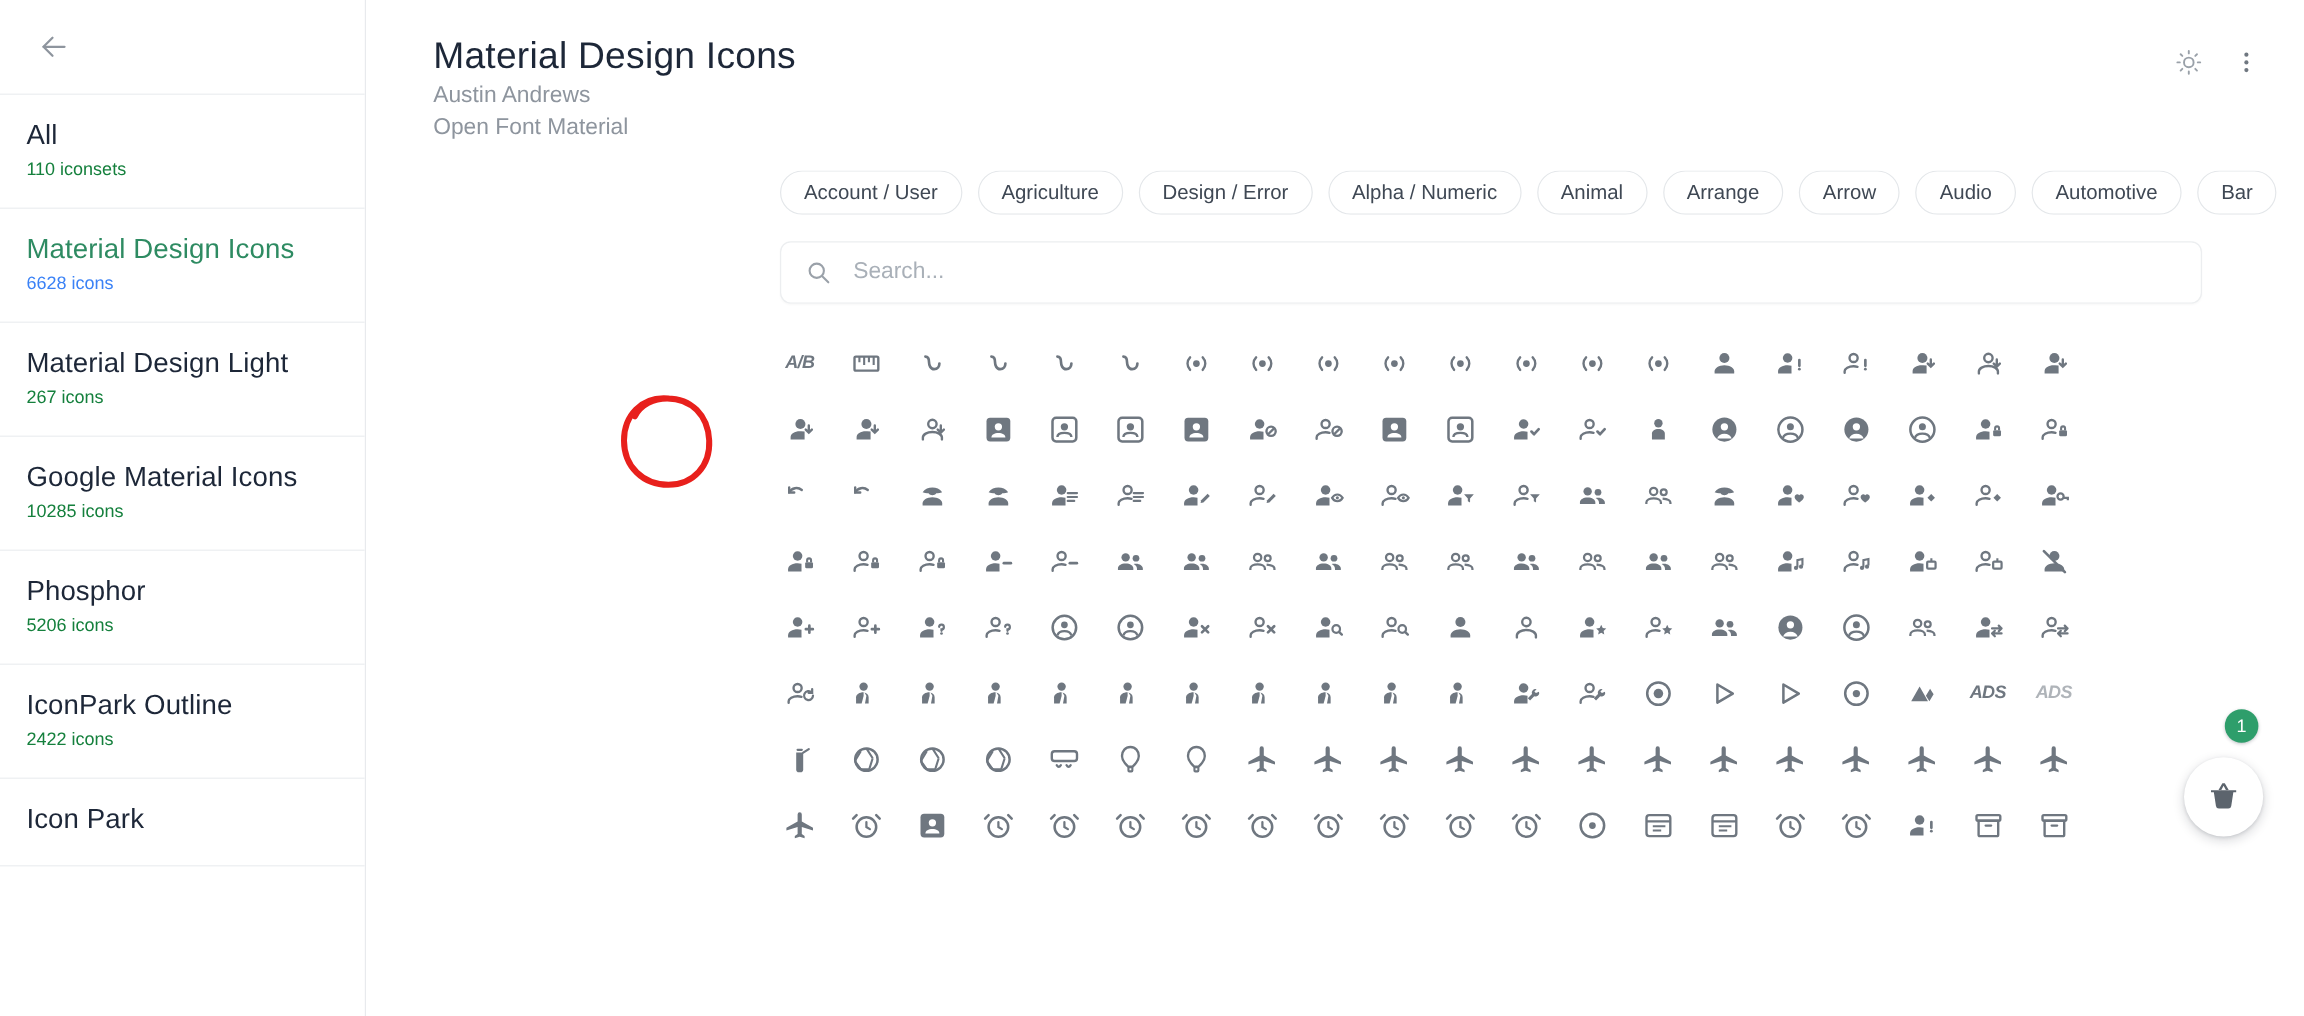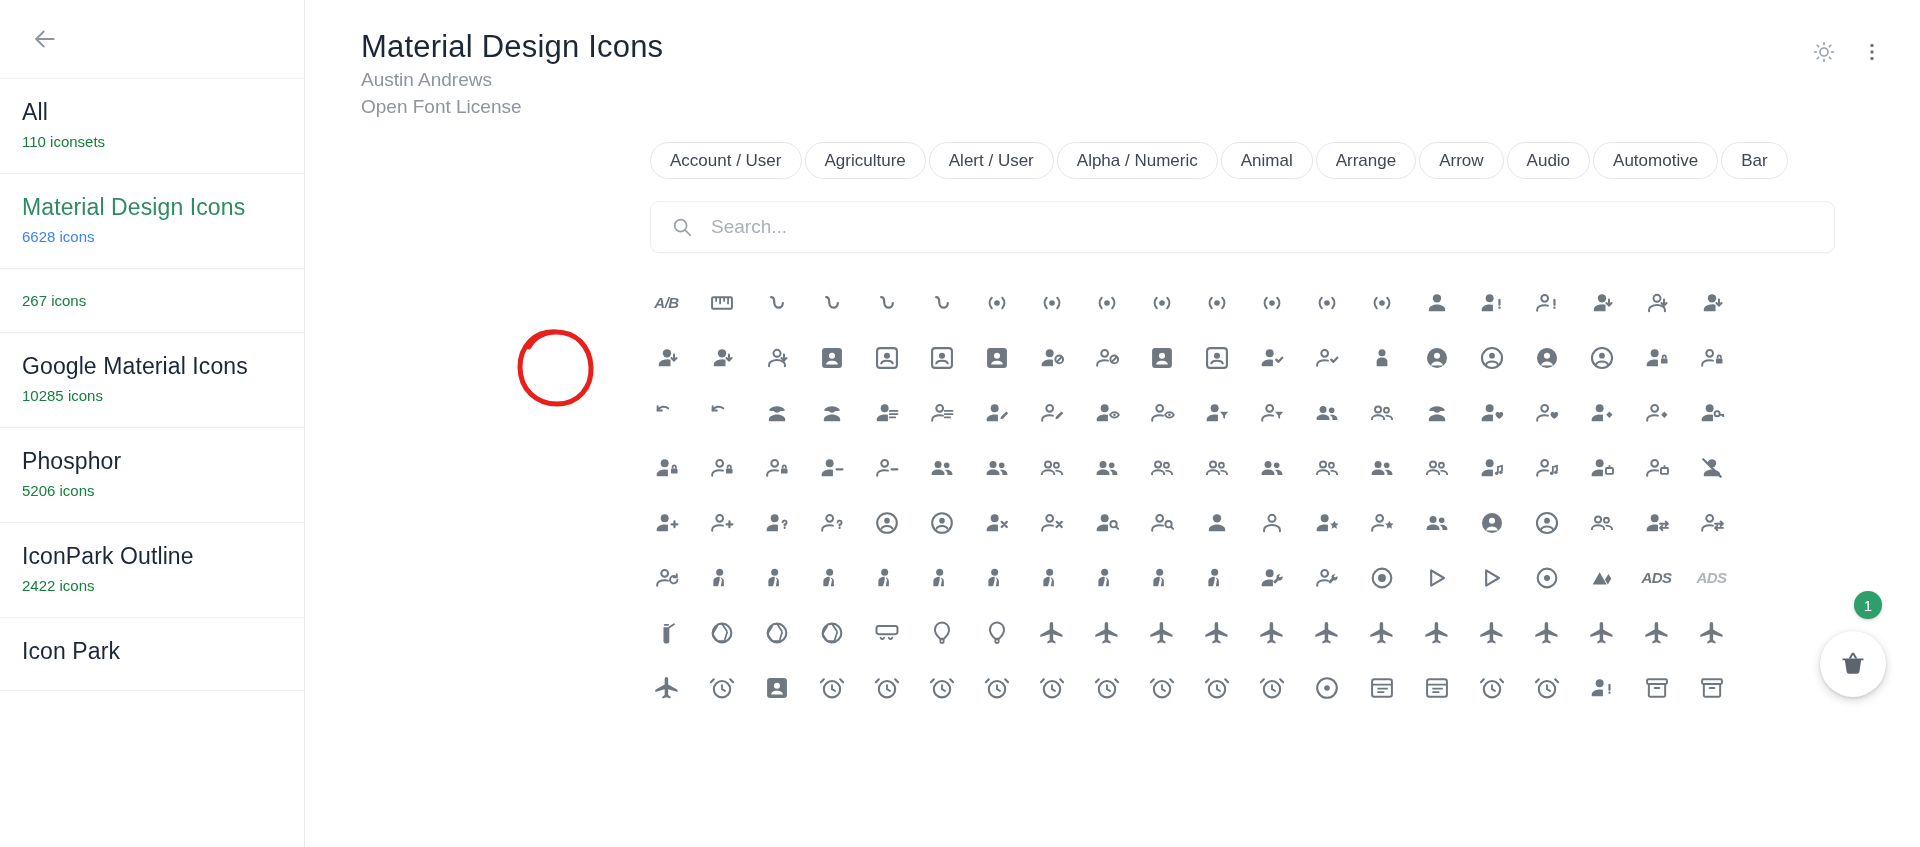--- a/index.html
+++ b/index.html
@@ -68,21 +68,21 @@
   .hdr-icon {
     width: 32px; height: 32px;
     display: flex; align-items: center; justify-content: center;
     cursor: pointer;
   }
   .chips-wrap {
     margin-top: 22px;
     padding-left: 345px;
     overflow: hidden;
   }
-  .chips-inner { display: flex; gap: 3px; }
+  .chips-inner { display: flex; gap: 13px; }
   .chip {
     border: 1px solid #e4e7ea;
     border-radius: 20px;
     height: 37px;
     padding: 0 19px;
     display: flex; align-items: center;
     font-size: 17px; color: #3f4854;
     background: #fff;
     cursor: pointer;
     flex: 0 0 auto;
@@ -186,20 +186,21 @@
     <div id="iconset-list">
         <div class="iconset">
           <div class="name">All</div>
           <div class="count">110 iconsets</div>
         </div>
         <div class="iconset active">
           <div class="name">Material Design Icons</div>
           <div class="count">6628 icons</div>
         </div>
         <div class="iconset">
+          <div class="name">Material Design Light</div>
           <div class="count">267 icons</div>
         </div>
         <div class="iconset">
           <div class="name">Google Material Icons</div>
           <div class="count">10285 icons</div>
         </div>
         <div class="iconset">
           <div class="name">Phosphor</div>
           <div class="count">5206 icons</div>
         </div>
@@ -212,21 +213,21 @@
           <div class="count"></div>
         </div>
       </div>
   </aside>
 
   <section class="main">
 
     <div class="header">
       <h1>Material Design Icons</h1>
       <div class="author">Austin Andrews</div>
-      <div class="license">Open Font License</div>
+      <div class="license">Open Font Material</div>
 
       <div class="header-actions">
         <div class="hdr-icon">
           <svg width="24" height="24" viewBox="0 0 24 24" fill="none" stroke="#9aa1a9" stroke-width="1.6" stroke-linecap="round">
             <circle cx="12" cy="12" r="4"></circle>
             <path d="M12 2.5v2M12 19.5v2M2.5 12h2M19.5 12h2M5.2 5.2l1.4 1.4M17.4 17.4l1.4 1.4M18.8 5.2l-1.4 1.4M6.6 17.4l-1.4 1.4"></path>
           </svg>
         </div>
         <div class="hdr-icon">
           <svg width="22" height="22" viewBox="0 0 24 24" fill="#6f7780">
@@ -235,21 +236,21 @@
               <circle cx="12" cy="19" r="1.9"></circle>
           </svg>
         </div>
       </div>
     </div>
 
     <div class="chips-wrap">
       <div class="chips-inner" id="chip-list">
           <div class="chip">Account / User</div>
           <div class="chip">Agriculture</div>
-          <div class="chip">Alert / User</div>
+          <div class="chip">Design / Error</div>
           <div class="chip">Alpha / Numeric</div>
           <div class="chip">Animal</div>
           <div class="chip">Arrange</div>
           <div class="chip">Arrow</div>
           <div class="chip">Audio</div>
           <div class="chip">Automotive</div>
           <div class="chip">Bar</div>
         </div>
     </div>
 

